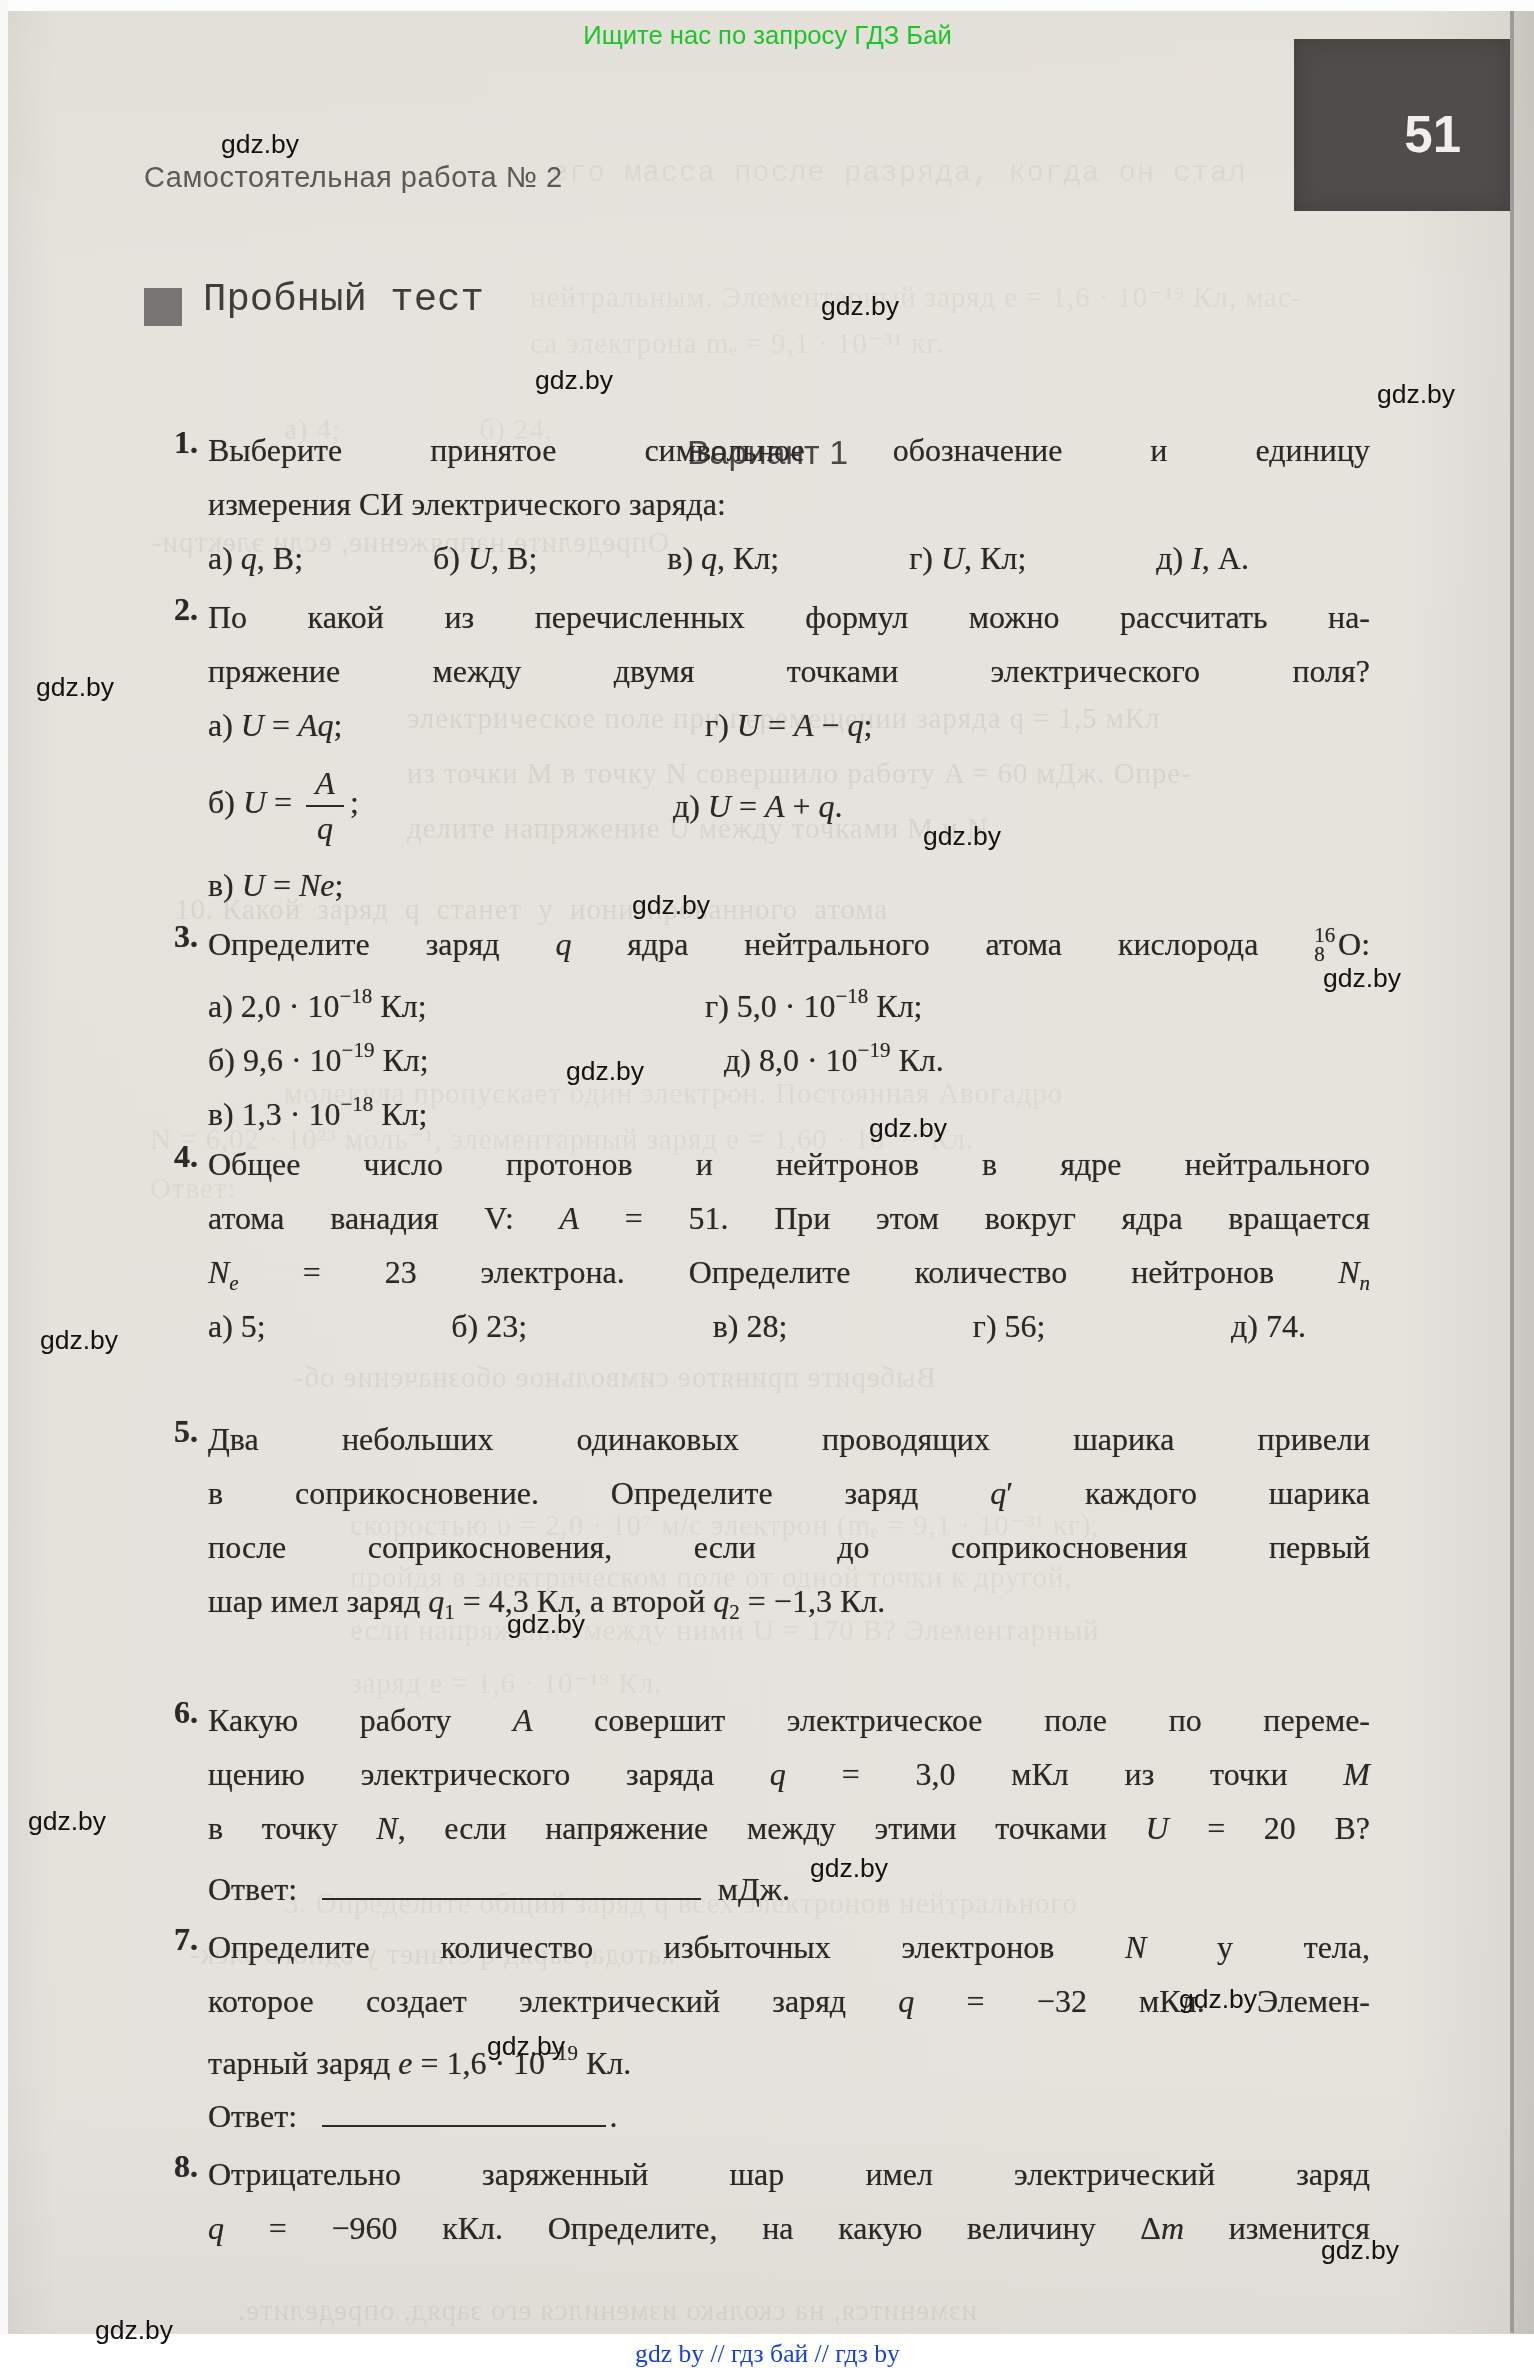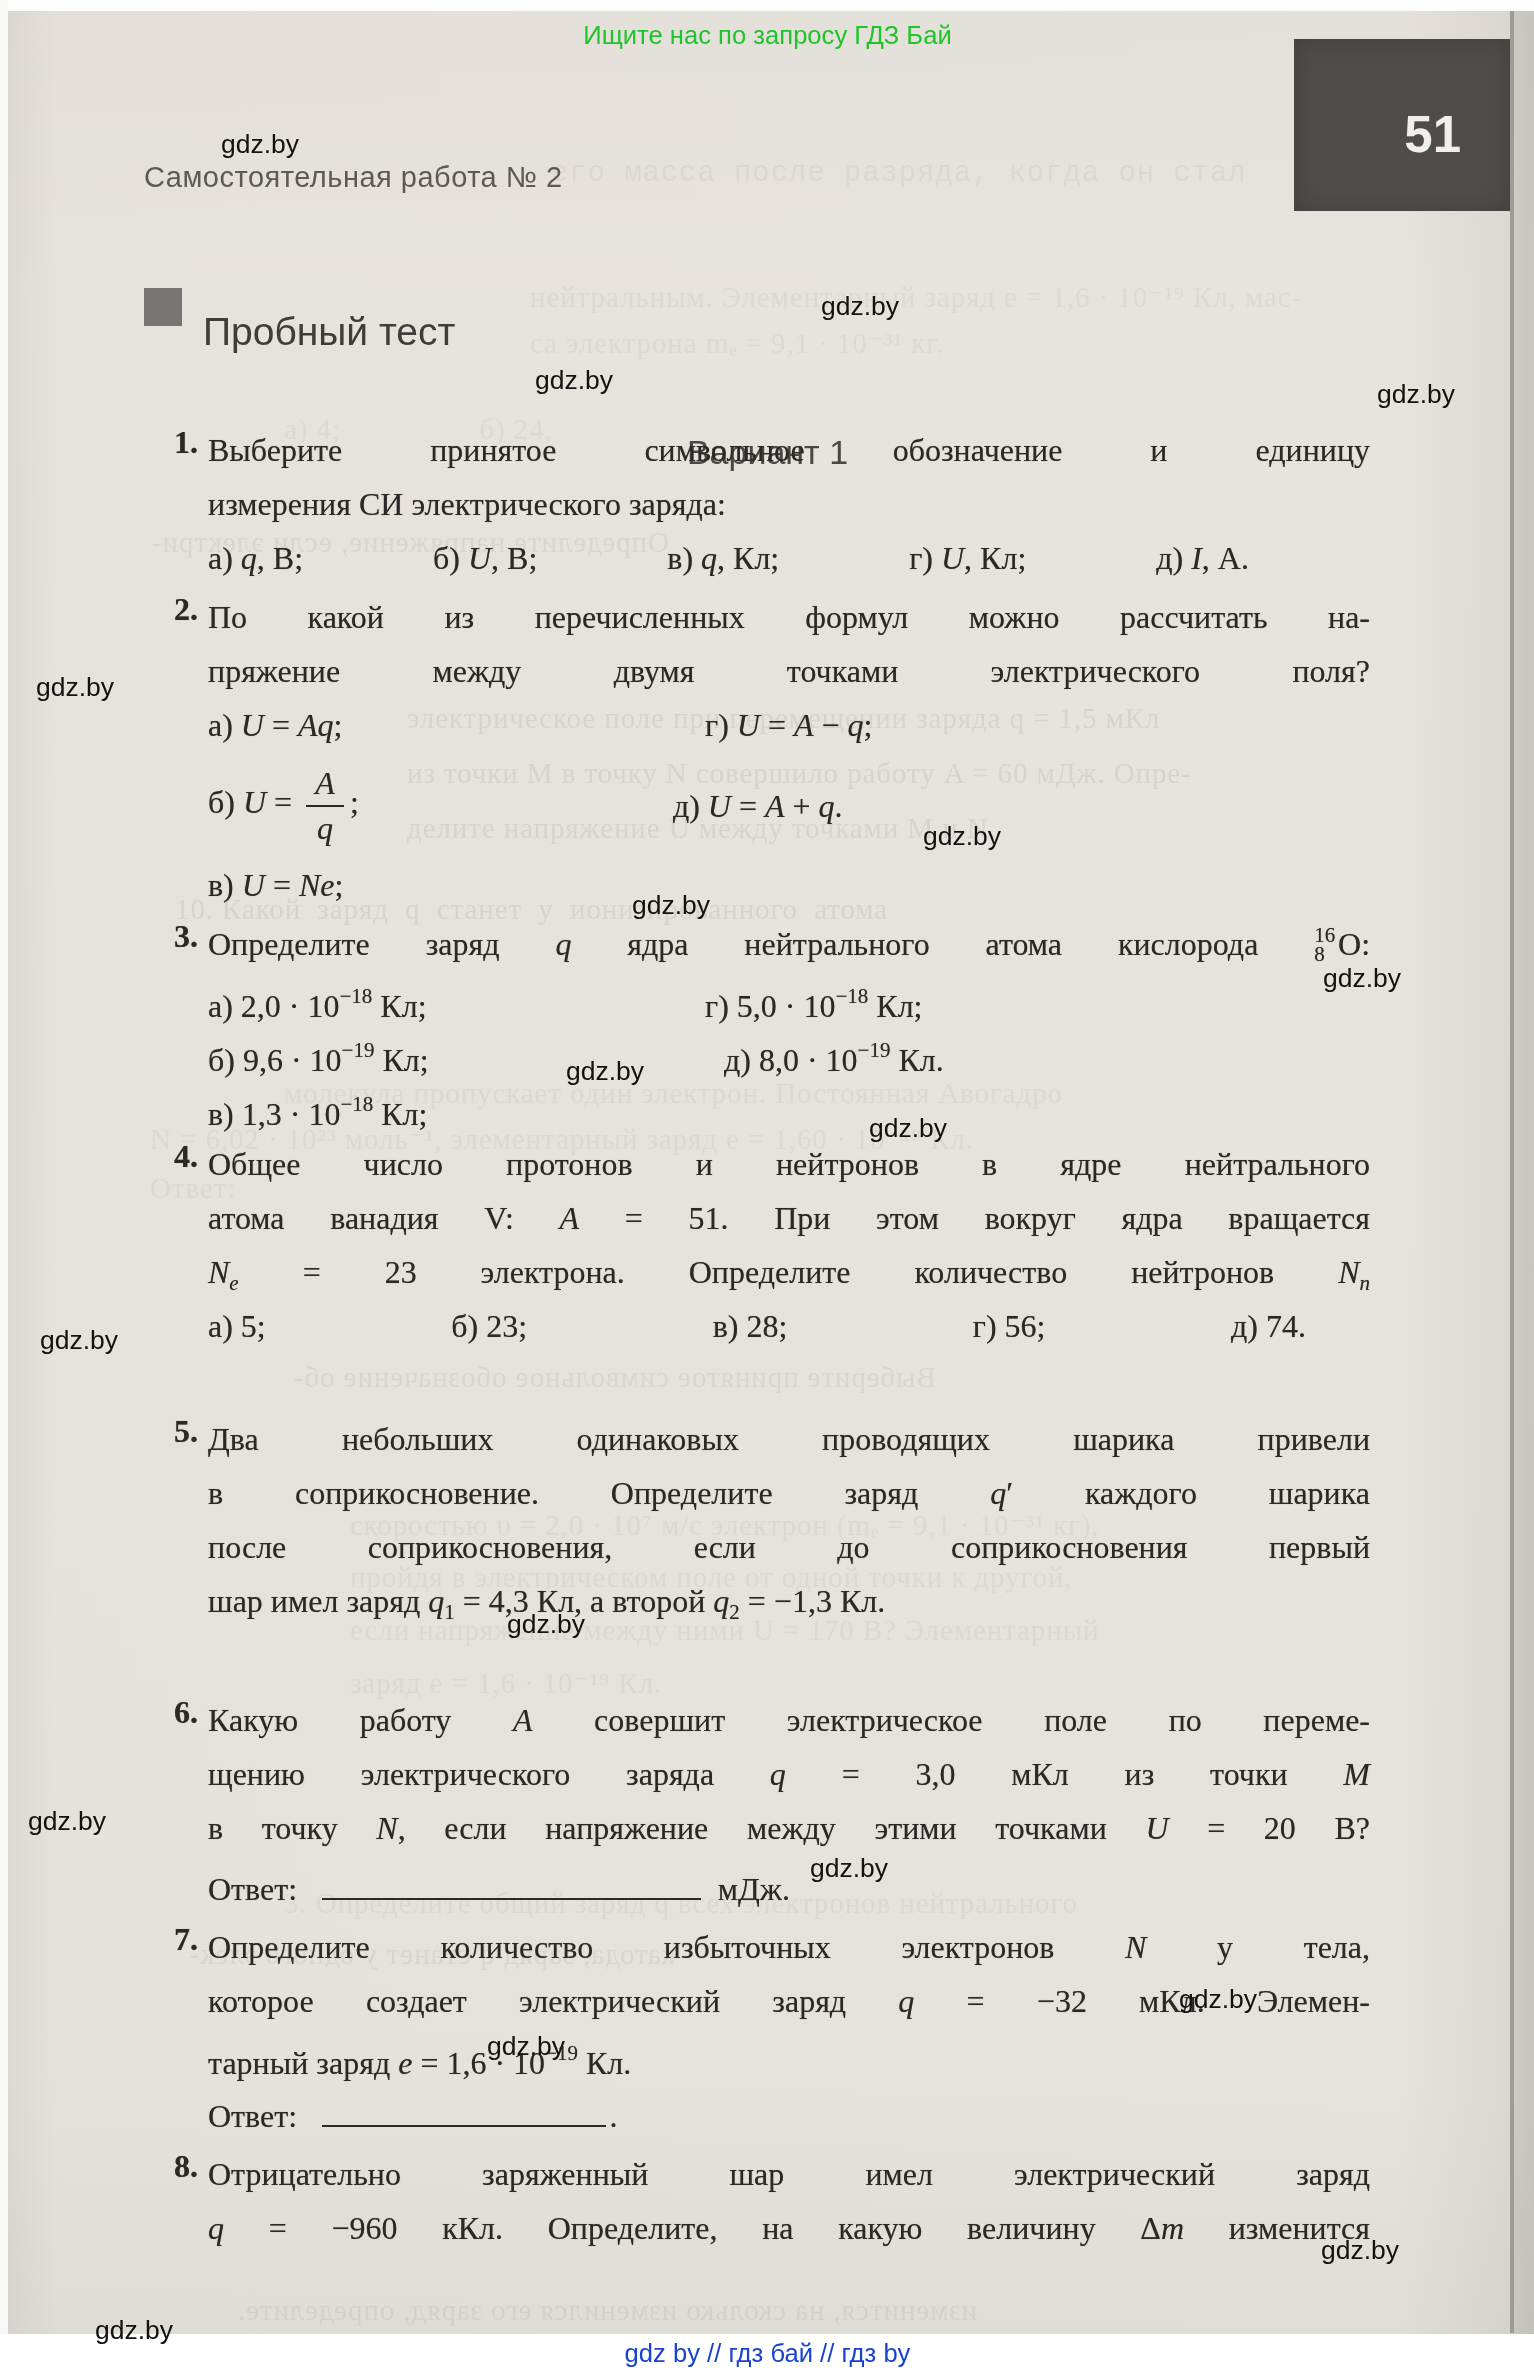--- a/index.html
+++ b/index.html
@@ -19,29 +19,29 @@
   .promo{position:absolute;left:0;top:21px;width:1535px;text-align:center;
     font-family:"Liberation Sans",sans-serif;font-size:25.6px;color:#1fc32c;}
   .running-head{position:absolute;left:144px;top:161px;
     font-family:"Liberation Sans",sans-serif;font-size:29px;color:#5c5a57;letter-spacing:0.5px;}
   .pagebox{position:absolute;left:1294px;top:39px;width:216px;height:172px;
     background:#4f4d4c;box-shadow:inset 0 0 24.6px rgba(0,0,0,.18);}
   .pagebox .num{position:absolute;right:49px;top:66px;color:#f0efee;
     font-family:"Liberation Sans",sans-serif;font-weight:bold;font-size:51px;}
 
   .section-title{position:absolute;left:203px;top:278px;
-    font-family:Liberation Sans, sans-serif;font-size:39px;color:#3f3d3b;margin-top:32px;}
+    font-family:Liberation Mono, monospace;font-size:39px;color:#3f3d3b;}
   .section-bullet{position:absolute;left:144px;top:288px;width:38px;height:38px;background:#787674;}
   .variant{position:absolute;left:0;top:433px;width:1535px;text-align:center;
     font-family:"Liberation Sans",sans-serif;font-size:34px;color:#4a4846;}
 
   .wm{position:absolute;font-family:"Liberation Sans",sans-serif;font-size:26.5px;color:#121212;
       white-space:nowrap;z-index:30;}
   .footer{position:absolute;left:0;top:2339px;width:1535px;text-align:center;
-    font-family:Liberation Sans, sans-serif;font-size:25.6px;color:#1843d1;z-index:31;}
+    font-family:Liberation Serif, serif;font-size:25.6px;color:#1843d1;z-index:31;}
 
   
   .q{position:absolute;left:208px;width:1162px;font-size:32px;color:#2b2927;
      text-shadow:0 0 0.7px rgba(43,41,39,.55);z-index:10;}
   .q .qnum{position:absolute;left:-57px;top:0;width:47px;text-align:right;font-weight:bold;}
   .q .ln{height:54px;line-height:52px;white-space:nowrap;}
   .q .ln.j{white-space:normal;text-align:justify;text-align-last:justify;height:54px;overflow:visible;}
   .q sup{font-size:21px;position:relative;top:-1.9px;}
   .q sub{font-size:21px;}
   .optrow{display:flex;justify-content:space-between;height:54px;line-height:52px;}

